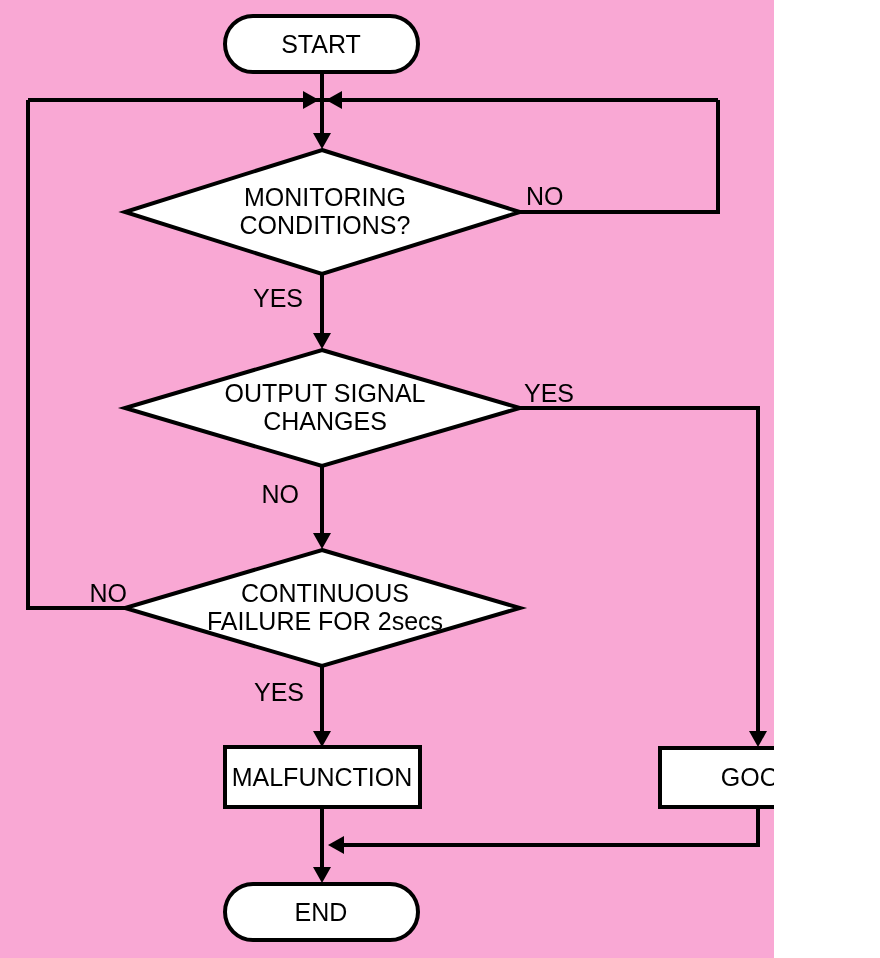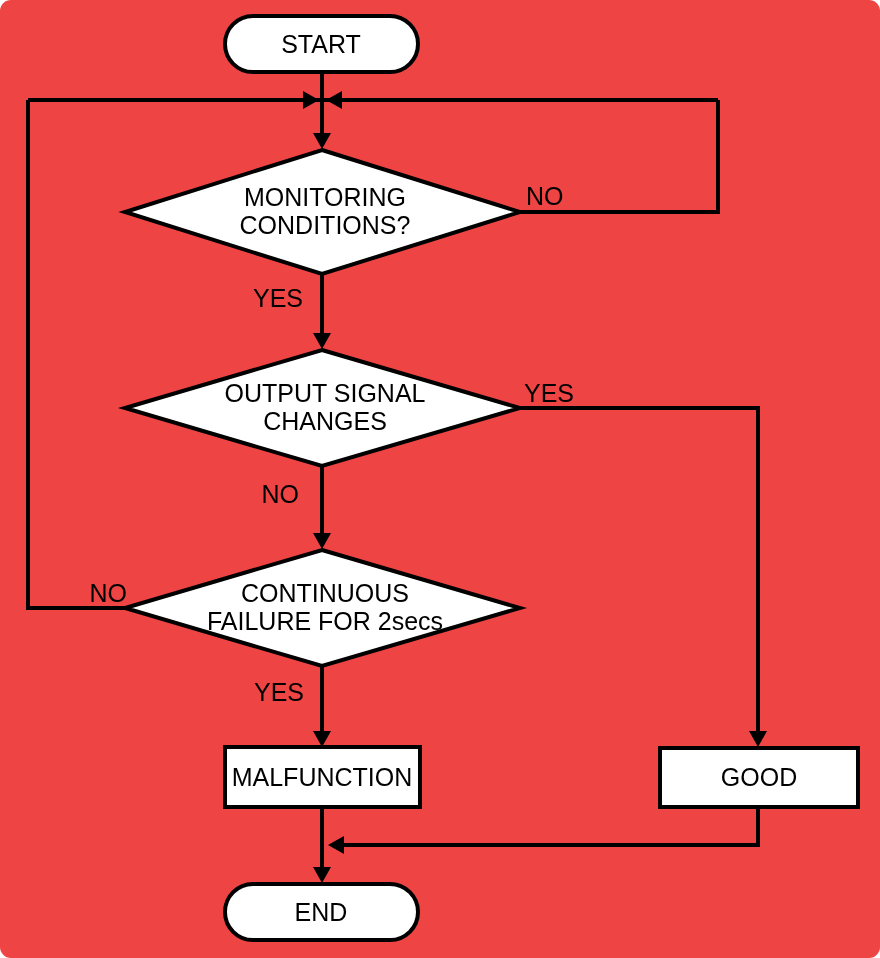--- a/index.html
+++ b/index.html
@@ -2,25 +2,24 @@
 <html><head>
 <meta charset="utf-8">
 <style>
   html, body {
     margin: 0;
     padding: 0;
     background: #ffffff;
   }
   .page {
     position: relative;
-    width: 880px;
+    width: 774px;
     height: 958px;
-    background: #ef4444;
+    background: #f9a8d4;
     overflow: hidden;
-    border-radius: 11px;
   }
   svg {
     display: block;
   }
   .shape {
     fill: #ffffff;
     stroke: #000000;
     stroke-width: 4;
   }
   .edge {

